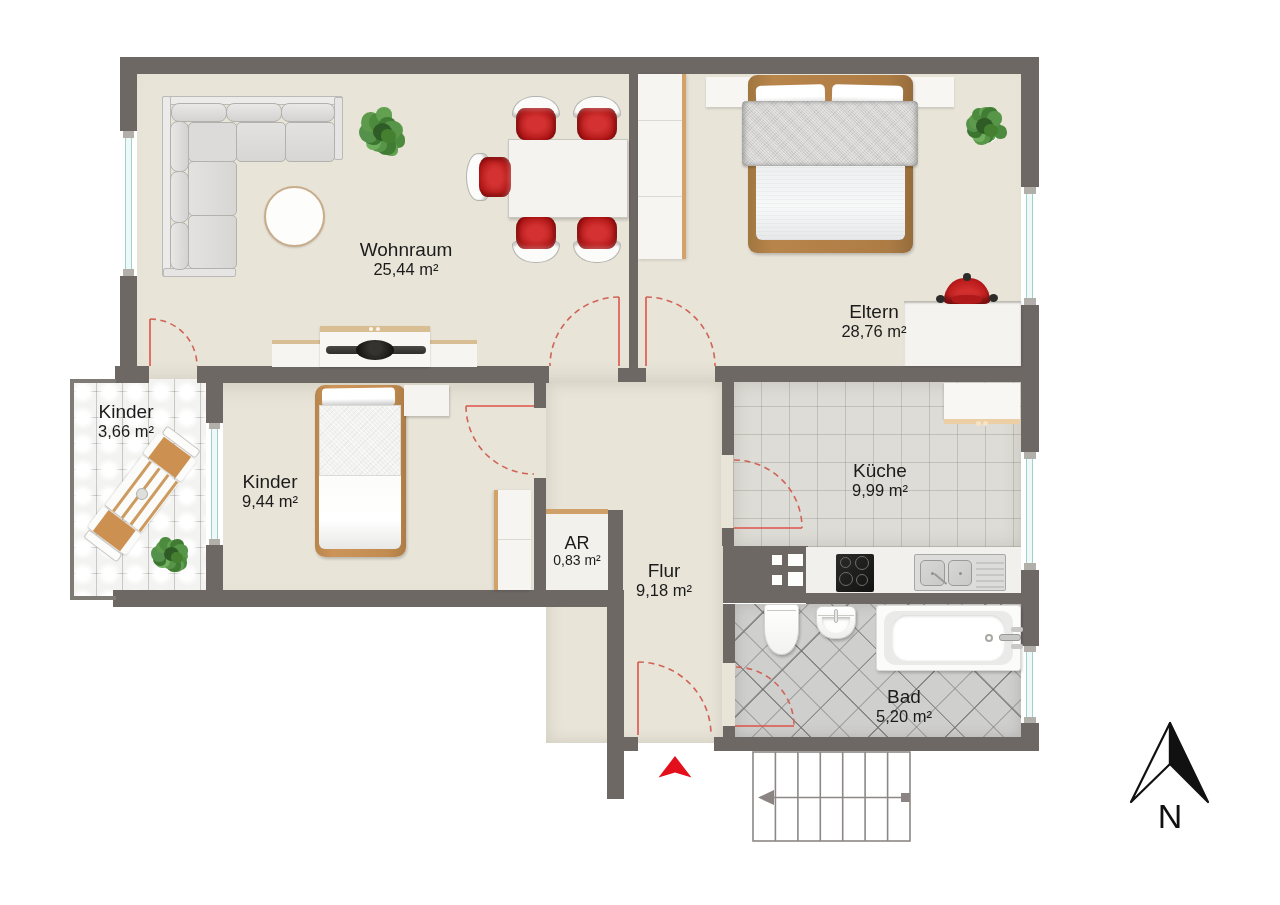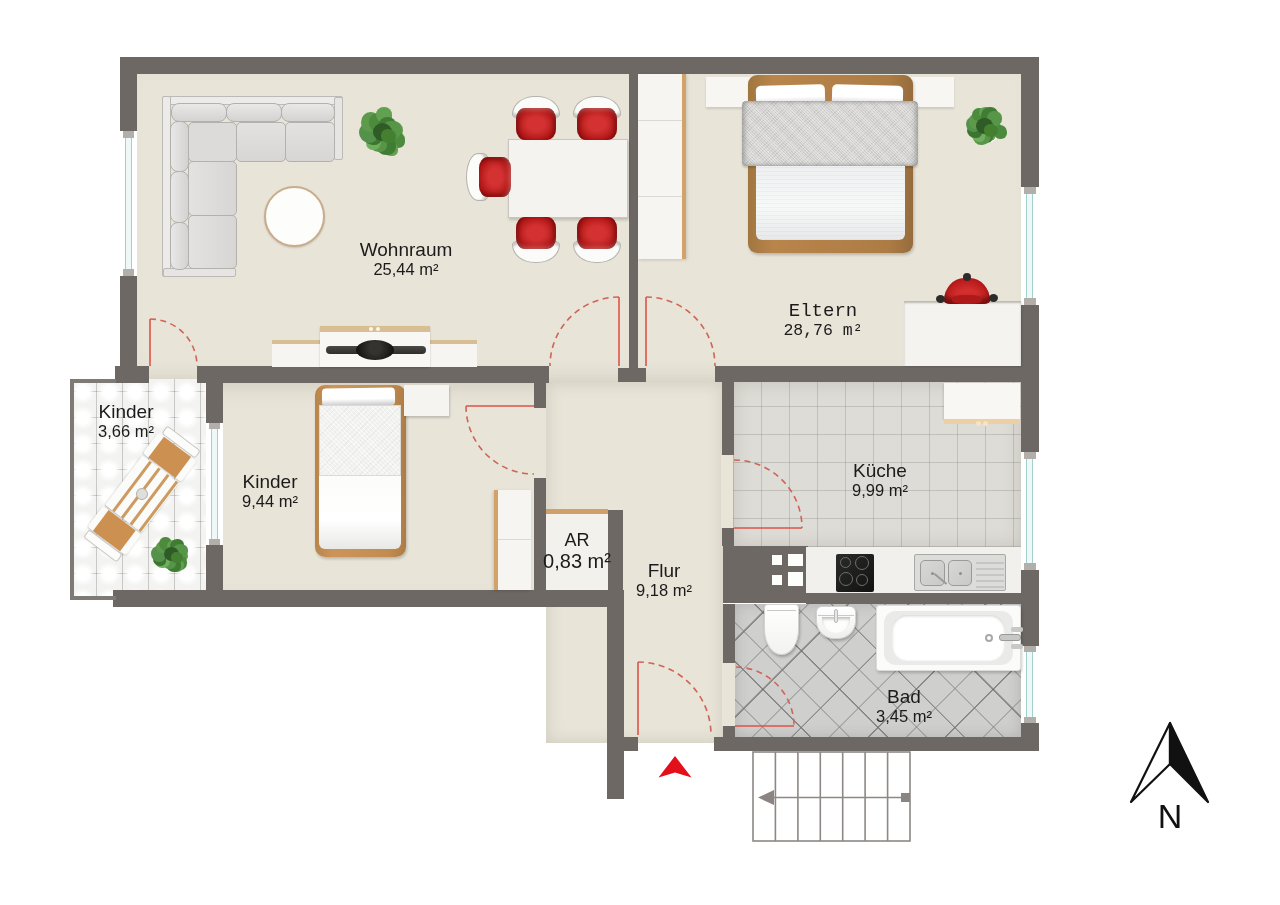--- a/index.html
+++ b/index.html
@@ -335,48 +335,48 @@
 <div class="abs" style="left:20px;top:9px;width:16px;height:14px;border-radius:55% 45% 50% 50%;background:#579548;"></div>
 <div class="abs" style="left:12px;top:12px;width:15px;height:14px;border-radius:50%;background:#2f5c26;"></div>
 <div class="abs" style="left:19px;top:17px;width:12px;height:11px;border-radius:45% 55% 50% 50%;background:#44802f;"></div>
 </div>
 
 <div class="lbl" style="left:406px;top:259px;">
       <div class="nm">Wohnraum</div>
       <div class="ar">25,44 m²</div>
     </div>
 
-<div class="lbl" style="left:823px;top:321px;font-family:Liberation Mono, monospace;">
+<div class="lbl" style="left:874px;top:321px;">
       <div class="nm">Eltern</div>
       <div class="ar">28,76 m²</div>
     </div>
 
 <div class="lbl" style="left:270px;top:491px;">
       <div class="nm">Kinder</div>
       <div class="ar">9,44 m²</div>
     </div>
 
 <div class="lbl" style="left:880px;top:480px;">
       <div class="nm">Küche</div>
       <div class="ar">9,99 m²</div>
     </div>
 
 <div class="lbl" style="left:904px;top:706px;">
       <div class="nm">Bad</div>
-      <div class="ar">3,45 m²</div>
+      <div class="ar">5,20 m²</div>
     </div>
 
 <div class="lbl" style="left:664px;top:580px;">
       <div class="nm">Flur</div>
       <div class="ar">9,18 m²</div>
     </div>
 
 <div class="lbl" style="left:577px;top:551px;">
       <div class="nm" style="font-size:18px;">AR</div>
-      <div class="ar" style="font-size:20px;">0,83 m²</div>
+      <div class="ar" style="font-size:14px;">0,83 m²</div>
     </div>
 
 <div class="lbl" style="left:126px;top:421px;">
       <div class="nm">Kinder</div>
       <div class="ar">3,66 m²</div>
     </div>
 <svg class="abs" style="left:0;top:0;" width="1280" height="905" viewBox="0 0 1280 905">
 
 <g fill="none">
         <path d="M150 319 L150 366" stroke="#de5348" stroke-width="1.6"></path>

